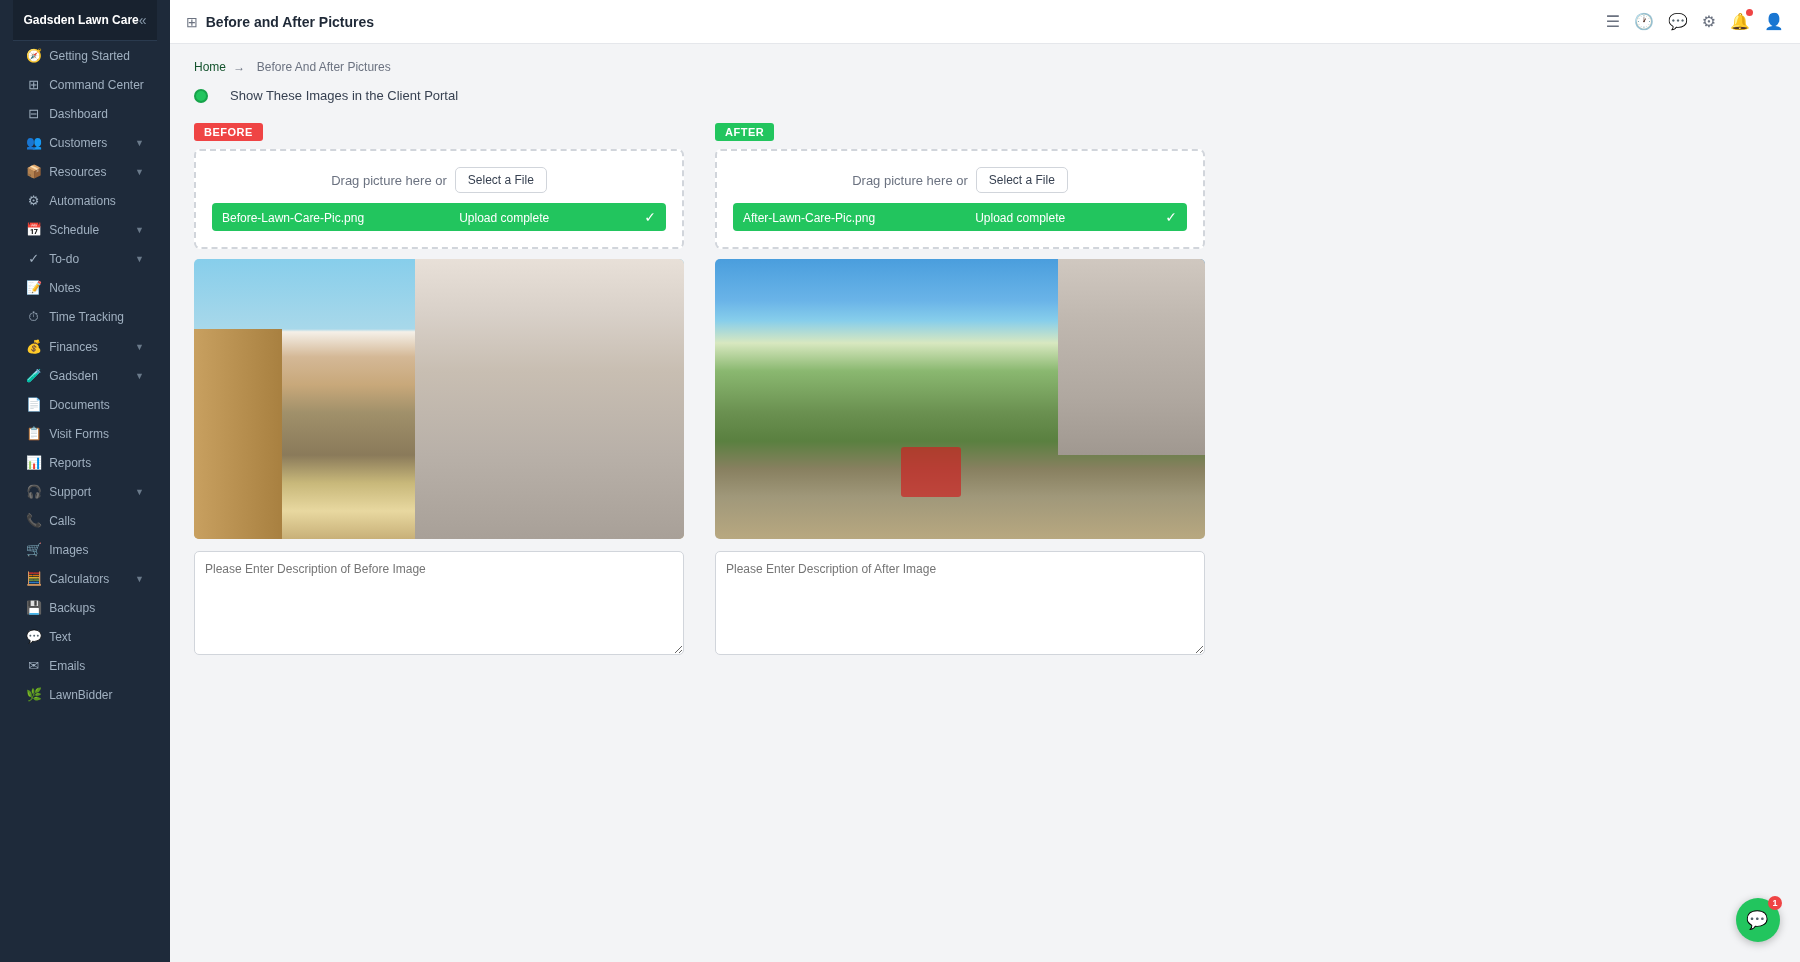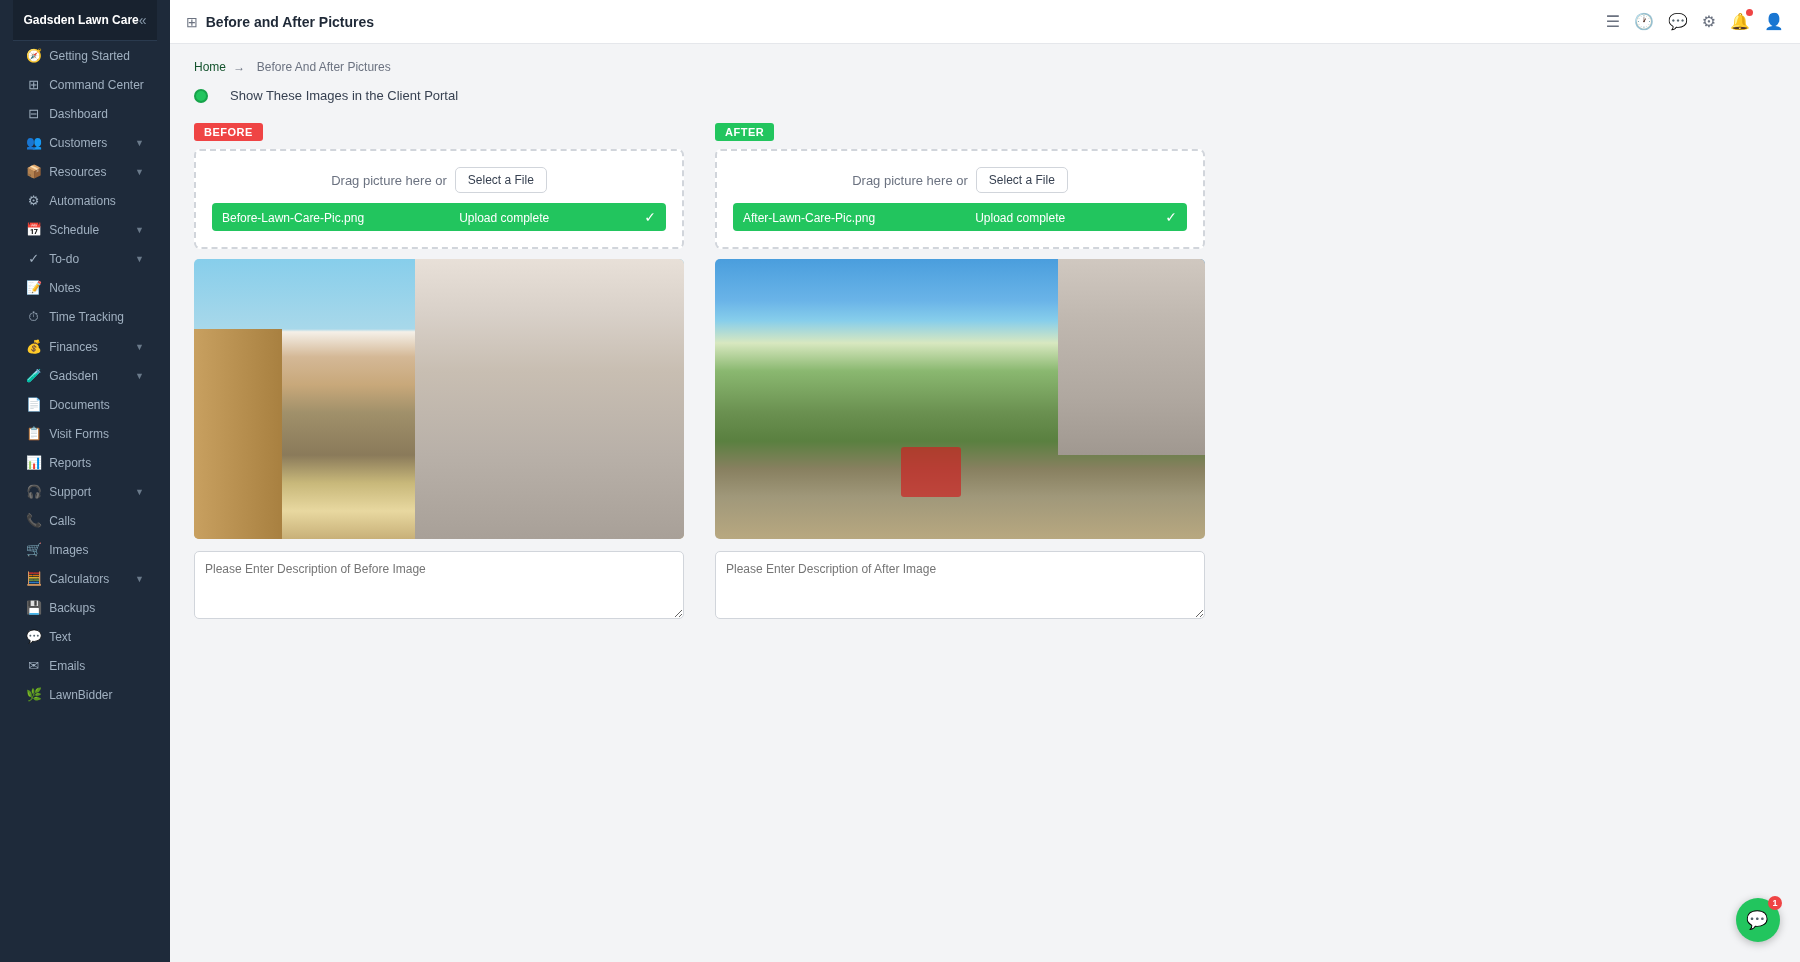--- a/index.html
+++ b/index.html
@@ -233,21 +233,21 @@
       background: #cc2222;
       border-radius: 3px;
       opacity: 0.7;
     }
 
     .description-area {
       margin-top: 12px;
     }
     .description-area textarea {
       width: 100%;
-      height: 68px;
+      height: 104px;
       border: 1px solid #d1d5db;
       border-radius: 5px;
       padding: 10px;
       font-size: 12px;
       color: #9ca3af;
       resize: vertical;
       font-family: inherit;
       outline: none;
       background: #fff;
     }

